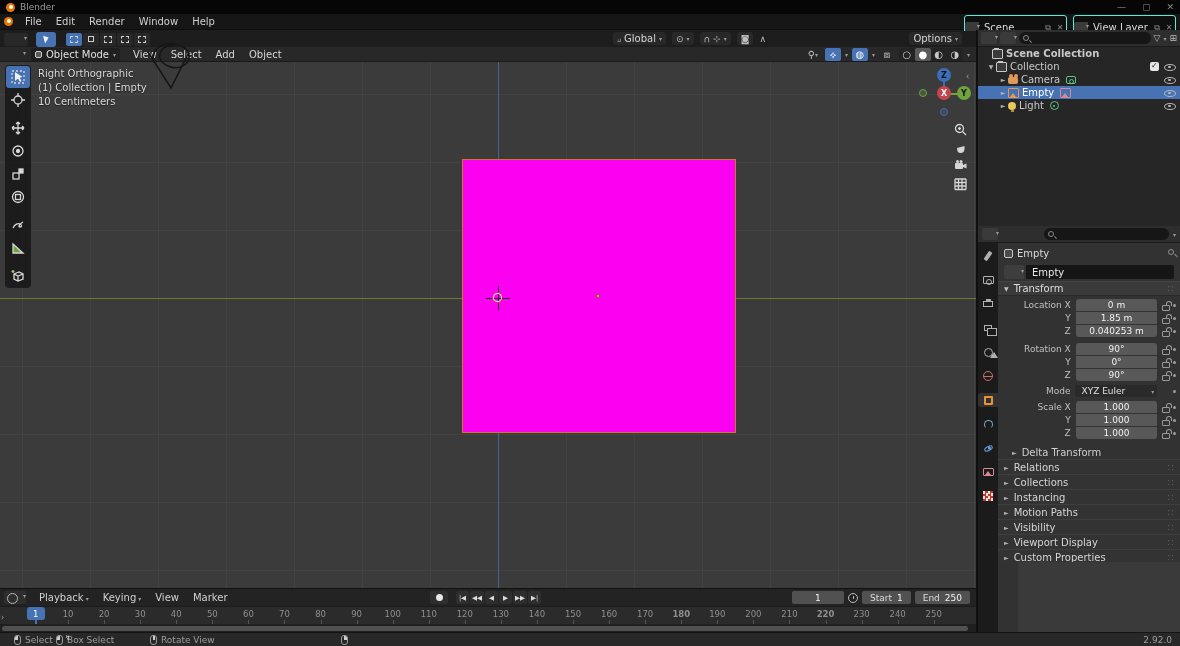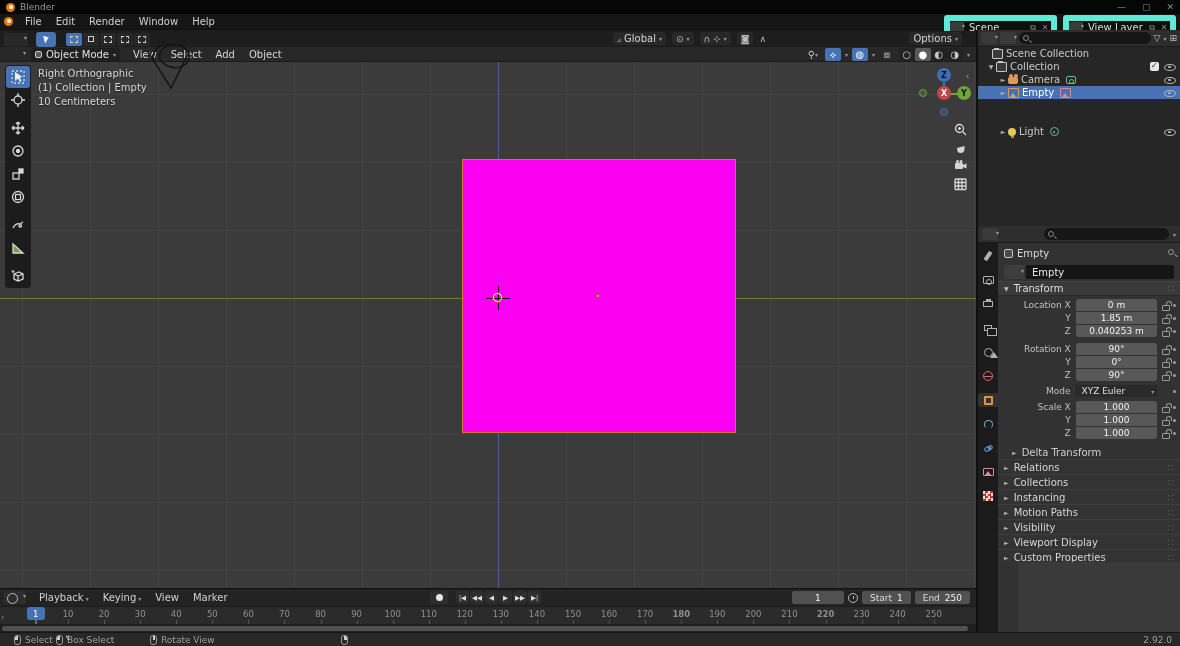--- a/index.html
+++ b/index.html
@@ -16,21 +16,21 @@
   #win-controls span { cursor:default; }
 
   
   #topbar { position:absolute; left:0; top:14px; width:1180px; height:16px; background:#161616;
             display:flex; align-items:center; border-bottom:1px solid #0e0e0e; }
   #topbar .menu-item { padding:0 7px; color:#cfcfcf; height:16px; line-height:16px; }
   #workspace-tabs { display:flex; height:16px; margin-left:14px; align-items:flex-end; }
   .ws-tab { padding:1px 9px 2px; color:#9a9a9a; height:16px; line-height:14px; border-right:1px solid #101010; }
   .ws-tab.active { background:#3a3a3a; color:#f0f0f0; border-radius:3px 3px 0 0; }
   #scene-widgets { position:absolute; right:4px; top:1px; display:flex; gap:6px; align-items:center; }
-  .id-block { display:flex; align-items:center; background:#0f0f0f; border:6px solid #5eead4; border-radius:3px; height:25px; }
+  .id-block { display:flex; align-items:center; background:#0f0f0f; border:1px solid #5eead4; border-radius:3px; height:25px; }
   .id-block .idb-icon { width:14px; height:11px; background:#3a3a3a; border-radius:2px 0 0 2px; margin-right:1px; position:relative; }
   .id-block .idb-icon::after { content:"▾"; position:absolute; right:-1px; top:0px; font-size:6px; color:#999; }
   .id-block .idb-name { width:62px; padding-left:4px; color:#ddd; }
   .id-block .idb-btn { width:12px; text-align:center; color:#8a8a8a; font-size:8px; }
 
   
   #toolsettings { position:absolute; left:0; top:31px; width:976px; height:16px; background:#1d1d1d; display:flex; align-items:center; }
   .ts-editor-icon { width:24px; height:13px; margin-left:4px; background:#282828; border-radius:2px; position:relative; }
   .ts-editor-icon::after { content:"▾"; position:absolute; right:1px; top:1px; font-size:6px; color:#999; }
   .tool-active-btn { width:20px; height:15px; margin-left:8px; background:#4772b3; border-radius:3px;
@@ -463,21 +463,21 @@
     <span class="ol-hicon"></span>
     <span class="ol-hicon"></span>
     <span id="ol-search">
         <span class="mag-icon"></span>
       </span>
     <span class="mini-icon">▽</span>
       <span class="ts-caret">▾</span>
     <span class="mini-icon">⊞</span>
   </div>
   <div id="outliner-rows">
-      <div class="ol-row" style="padding-left: 4px;">
+      <div class="ol-row" style="padding-left: 4px; font-weight: bold;">
         <span class="ol-expander"></span>
         <span class="oicon oi-collection-box"></span>
         <span class="ol-label">Scene Collection</span>
         <span class="ol-right"></span>
       </div>
       <div class="ol-row" style="padding-left: 8px;">
         <span class="ol-expander">▼</span>
         <span class="oicon oi-collection-box"></span>
         <span class="ol-label">Collection</span>
         <span class="ol-right">
@@ -496,21 +496,21 @@
       </div>
       <div class="ol-row selected" style="padding-left: 20px;">
         <span class="ol-expander">►</span>
         <span class="oicon oi-image"></span>
         <span class="ol-label">Empty</span>
         <span class="oicon ol-badge oi-image pink"></span>
         <span class="ol-right">
           <span class="eye"></span>
         </span>
       </div>
-      <div class="ol-row" style="padding-left: 20px; margin-top: 26px;">
+      <div class="ol-row" style="padding-left: 20px;">
         <span class="ol-expander">►</span>
         <span class="oicon oi-light"></span>
         <span class="ol-label">Light</span>
         <span class="oicon ol-badge oi-light-data"></span>
         <span class="ol-right">
           <span class="eye"></span>
         </span>
       </div>
     </div>
 </div>

